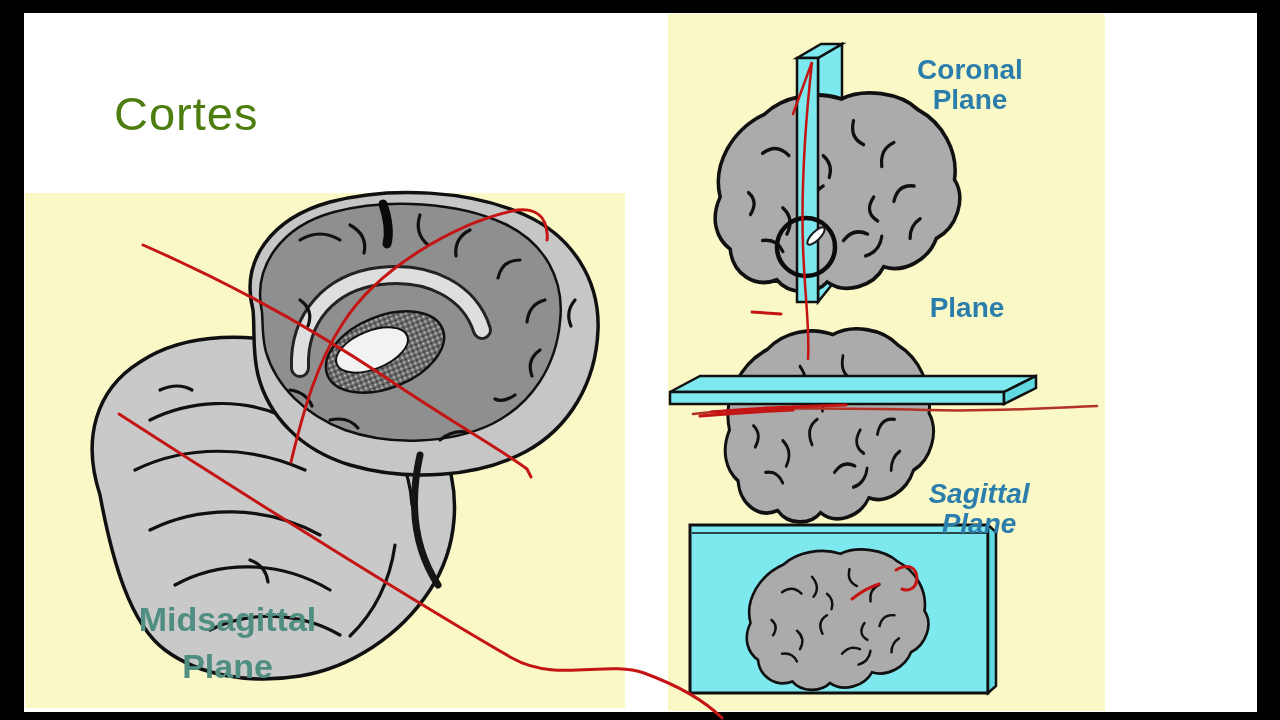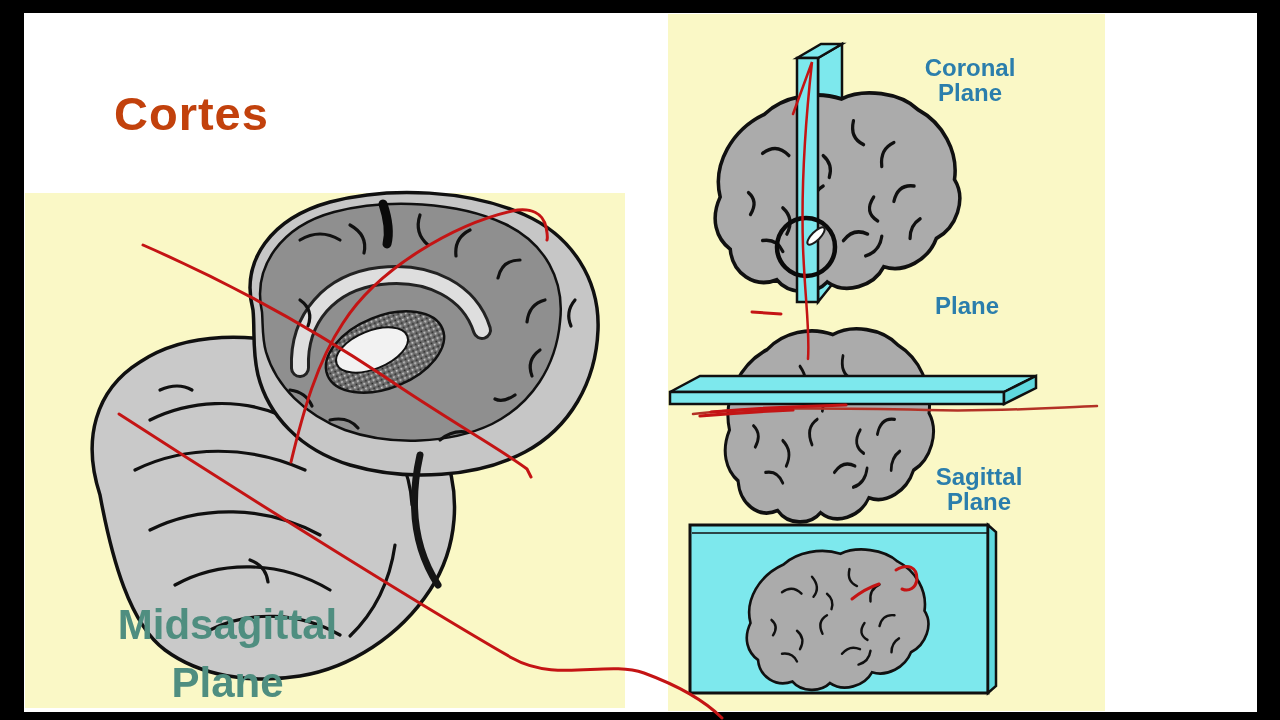--- a/index.html
+++ b/index.html
@@ -1,27 +1,27 @@
 <!DOCTYPE html>
 <html><head>
 <meta charset="utf-8">
 <style>
   html,body{margin:0;padding:0;background:#000;}
   .stage{position:relative;width:1280px;height:720px;background:#000;overflow:hidden;
          font-family:"Liberation Sans","DejaVu Sans",sans-serif;}
   .slide{position:absolute;left:24px;top:13px;width:1233px;height:699px;background:#ffffff;}
   svg.art{position:absolute;left:0;top:0;}
-  .title{position:absolute;left:114px;top:86px;font-size:47px;font-weight:700;
-         color:#c2410c;letter-spacing:1px;margin:0;}
+  .title{position:absolute;left:114px;top:86px;font-size:47px;font-weight:400;
+         color:#4d7c0f;letter-spacing:1px;margin:0;}
   .plane-label{position:absolute;text-align:center;font-weight:700;line-height:1.06;}
-  .blue{color:#2b7eac;font-size:24px;}
-  .teal{color:#4f8e80;font-size:42px;line-height:1.38;}
+  .blue{color:#2b7eac;font-size:28px;}
+  .teal{color:#4f8e80;font-size:34px;line-height:1.38;}
   #lbl-coronal{left:890px;top:55px;width:160px;}
   #lbl-horizontal{left:878px;top:293px;width:178px;}
-  #lbl-sagittal{left:903px;top:464px;width:152px;}
+  #lbl-sagittal{left:903px;top:479px;width:152px;font-style:italic;}
   #lbl-midsagittal{left:105px;top:596px;width:245px;}
   .plane-label span{display:block;}
 </style>
 </head>
 <body>
 
 <div class="stage">
 
   <div class="slide"></div>
 

